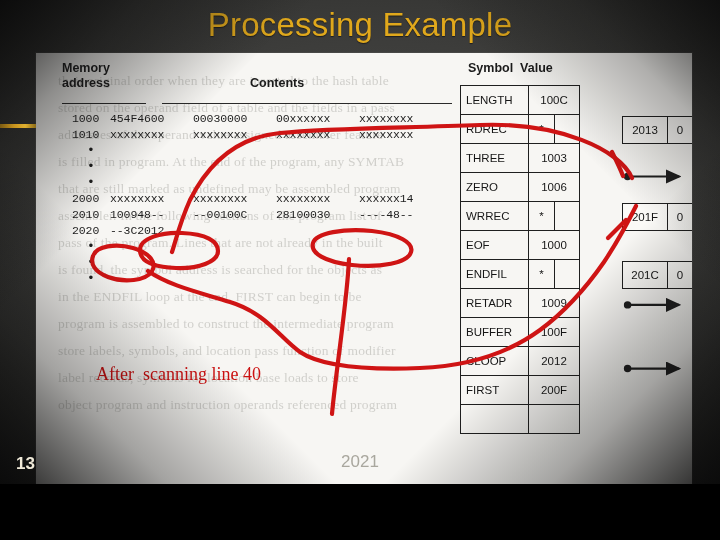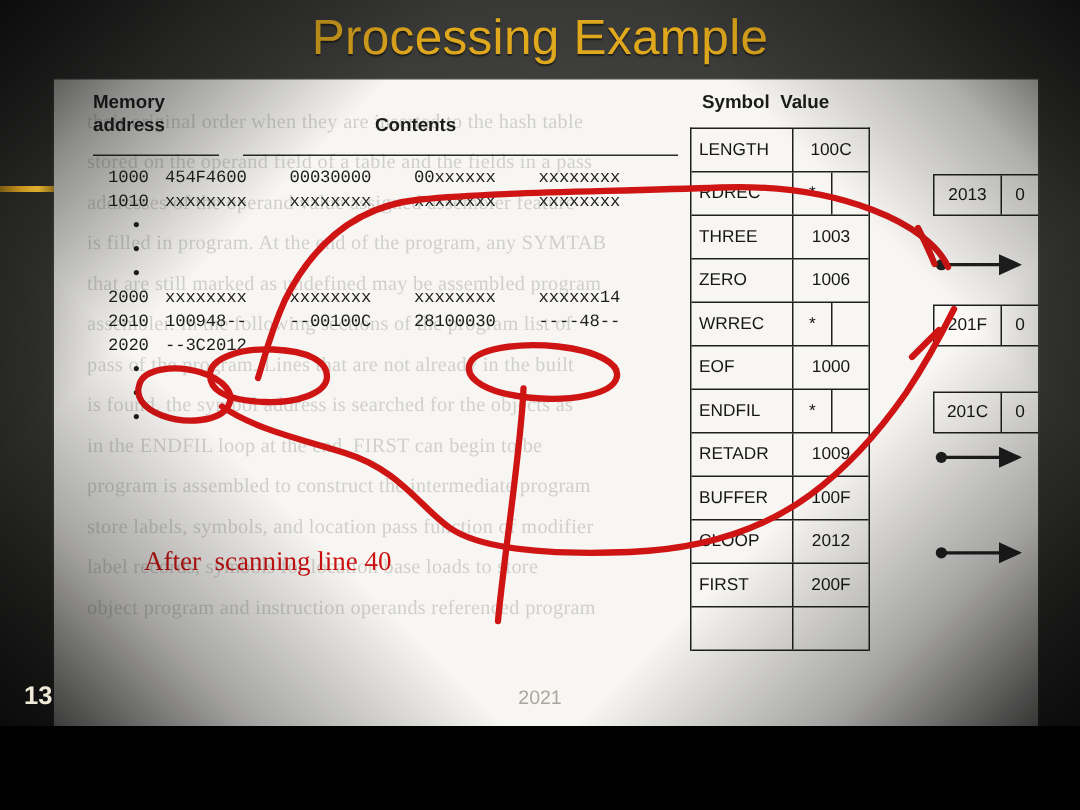--- a/index.html
+++ b/index.html
@@ -280,21 +280,21 @@
     font-weight: bold;
     z-index: 45;
   }
   .footer-year {
     position: absolute;
     left: 0;
     bottom: 12px;
     width: 720px;
     text-align: center;
     color: #a9a79e;
-    font-size: 13px;
+    font-size: 17px;
     z-index: 45;
   }
 </style>
 </head>
 <body>
 
 <div id="slide">
 
   <div class="slide-title">Processing Example</div>
 

